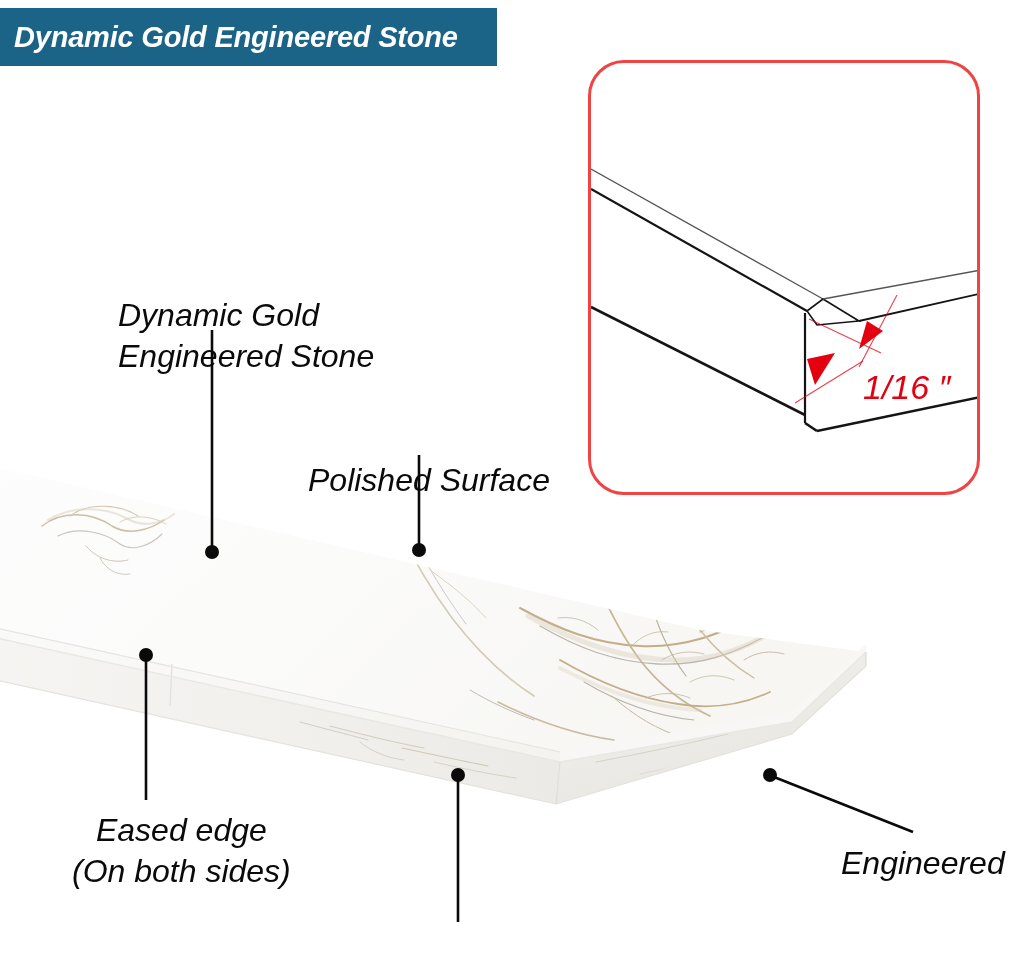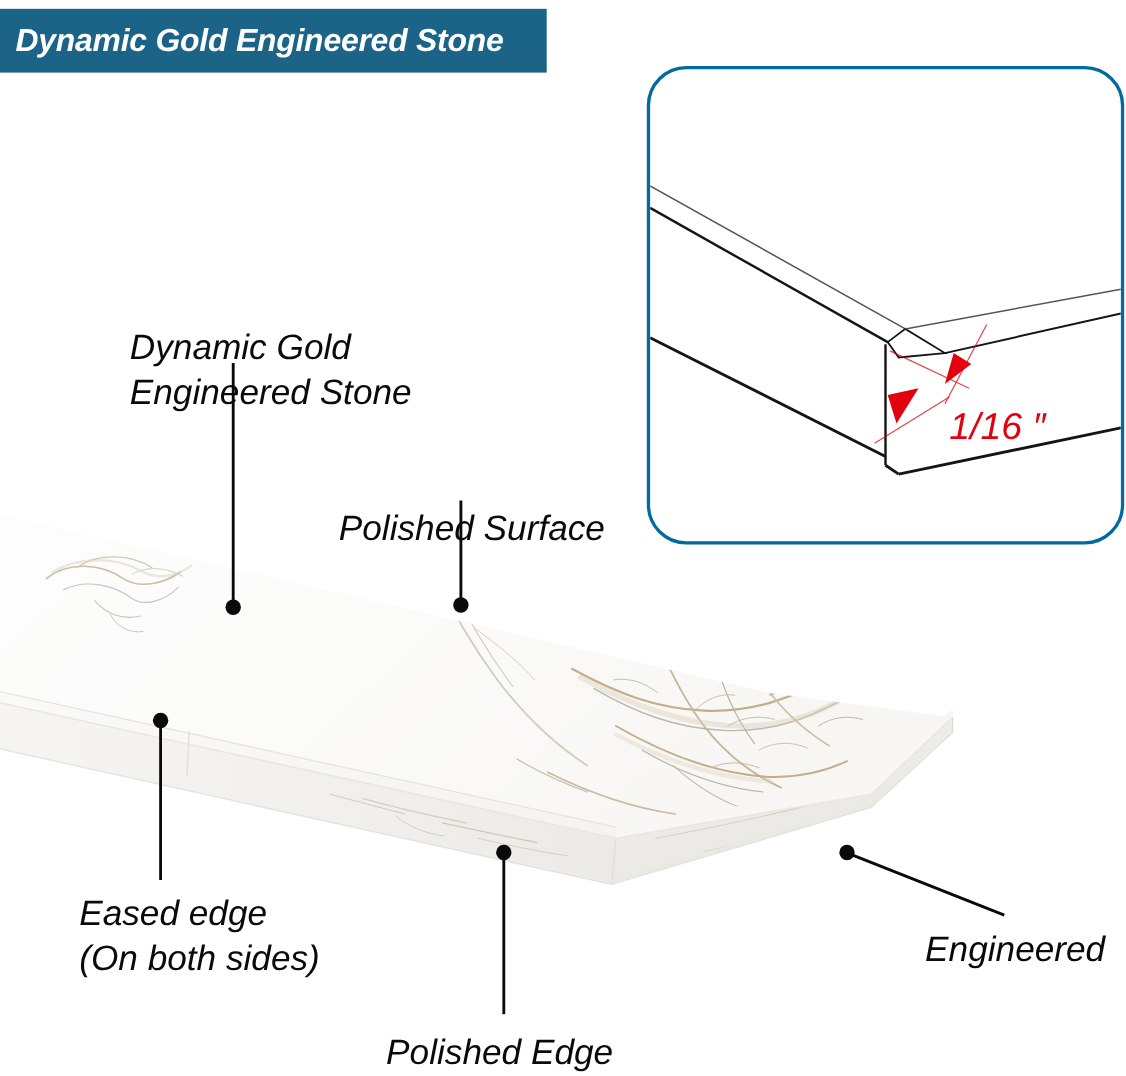--- a/index.html
+++ b/index.html
@@ -41,23 +41,23 @@
     letter-spacing: -0.2px;
     white-space: nowrap;
     font-family: "Liberation Sans", sans-serif;
   }
 
   
   #detail-inset {
     position: absolute;
     left: 588px;
     top: 60px;
-    width: 434px;
+    width: 392px;
     height: 435px;
-    border: 3px solid #0369a1;
+    border: 3px solid #ef4444;
     border-radius: 36px;
     background: #ffffff;
     box-sizing: border-box;
     overflow: hidden;
   }
   #detail-inset svg { display: block; }
 
   
   #product-stage {
     position: absolute;
@@ -73,21 +73,21 @@
     position: absolute;
     color: #0a0a0a;
     font-size: 32px;
     font-weight: 400;
     line-height: 1.28;
     white-space: pre;
     font-family: "Liberation Sans", sans-serif;
   }
   #label-material   { left: 118px; top: 295px; }
   #label-polsurface { left: 308px; top: 420px; margin-top: 40px; }
-  #label-eased      { left: 72px;  top: 810px; text-align: left; }
+  #label-eased      { left: 72px;  top: 810px; text-align: center; }
   #label-poledge    { left: 351px; top: 936px; }
   #label-unpolished { left: 841px; top: 843px; }
 
   
   #leaders {
     position: absolute;
     left: 0; top: 0;
     width: 1024px;
     height: 978px;
     pointer-events: none;
@@ -255,21 +255,20 @@
   </div>
 
   <div class="callout-label" id="label-material">Dynamic Gold
 Engineered Stone</div>
 
   <div class="callout-label" id="label-polsurface">Polished Surface</div>
 
   <div class="callout-label" id="label-eased">Eased edge
 (On both sides)</div>
 
-  <div class="callout-label" id="label-poledge">Polished Edge</div>
 
   <div class="callout-label" id="label-unpolished">Engineered</div>
 
   <div id="leaders">
     <svg width="1024" height="978" viewBox="0 0 1024 978" xmlns="http://www.w3.org/2000/svg">
       <g id="leader-lines" stroke="#0a0a0a" stroke-width="2.6" fill="none">
           <line x1="212" y1="330" x2="212" y2="548"></line>
           <line x1="419" y1="455" x2="419" y2="546"></line>
           <line x1="146" y1="659" x2="146" y2="800"></line>
           <line x1="458" y1="780" x2="458" y2="922"></line>

